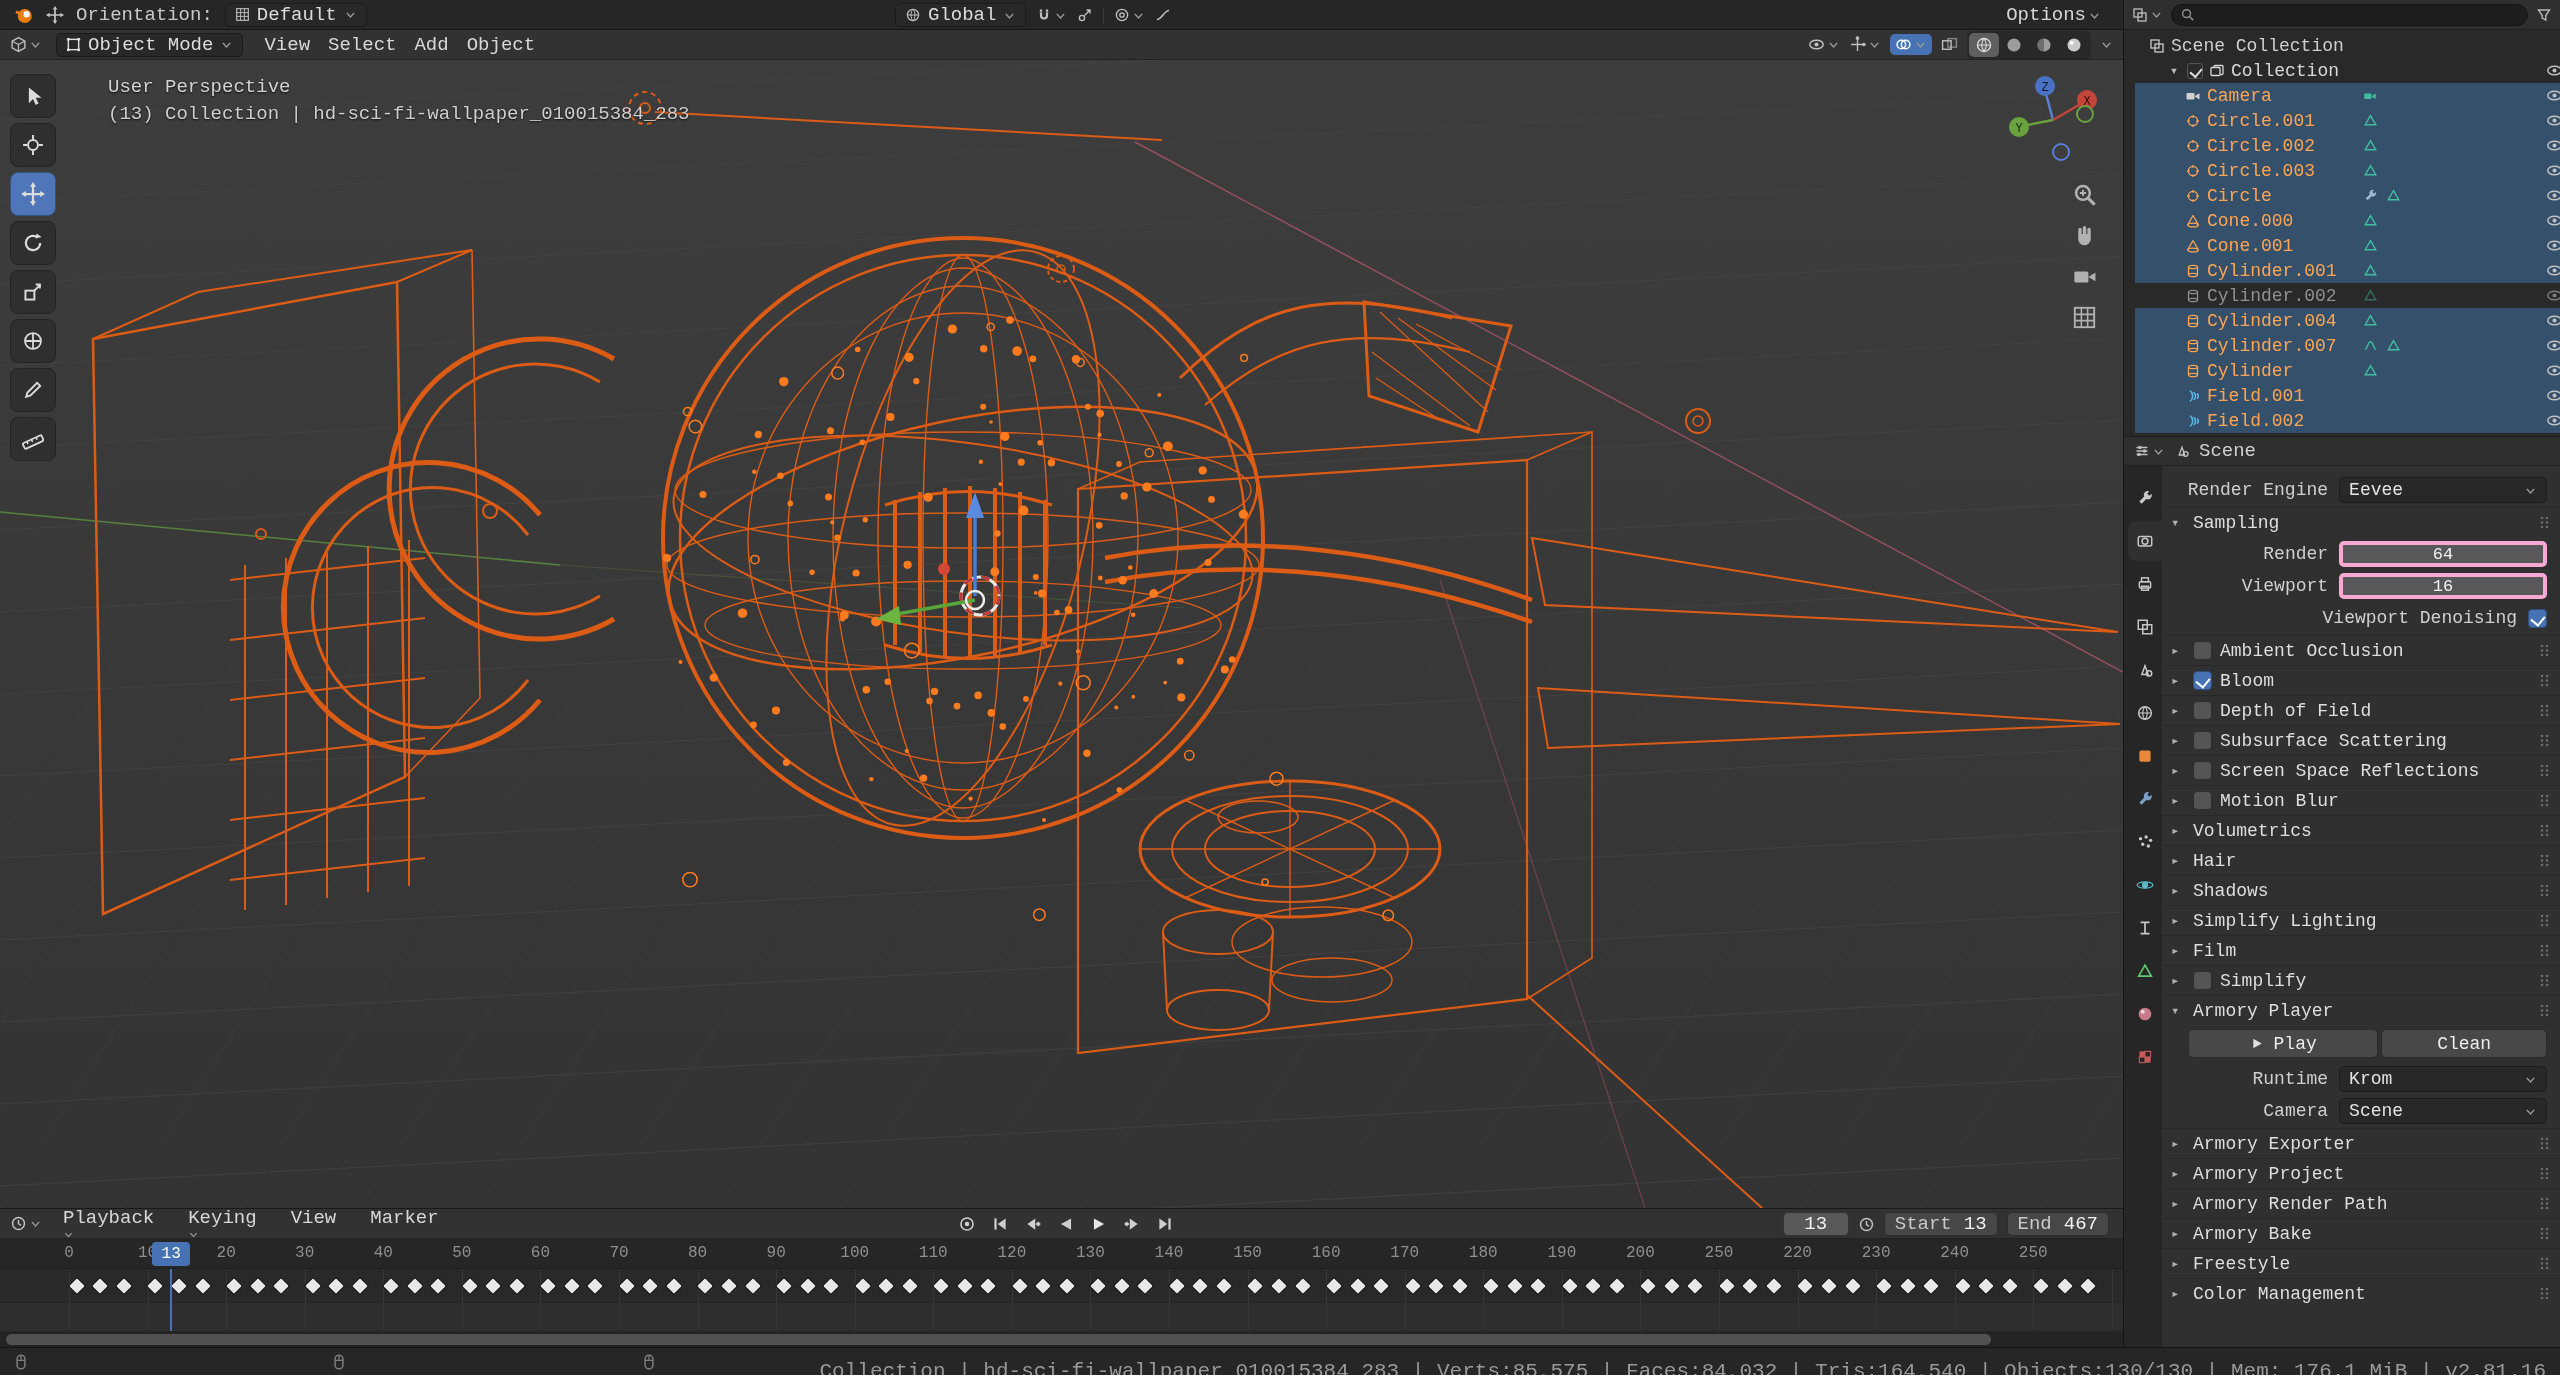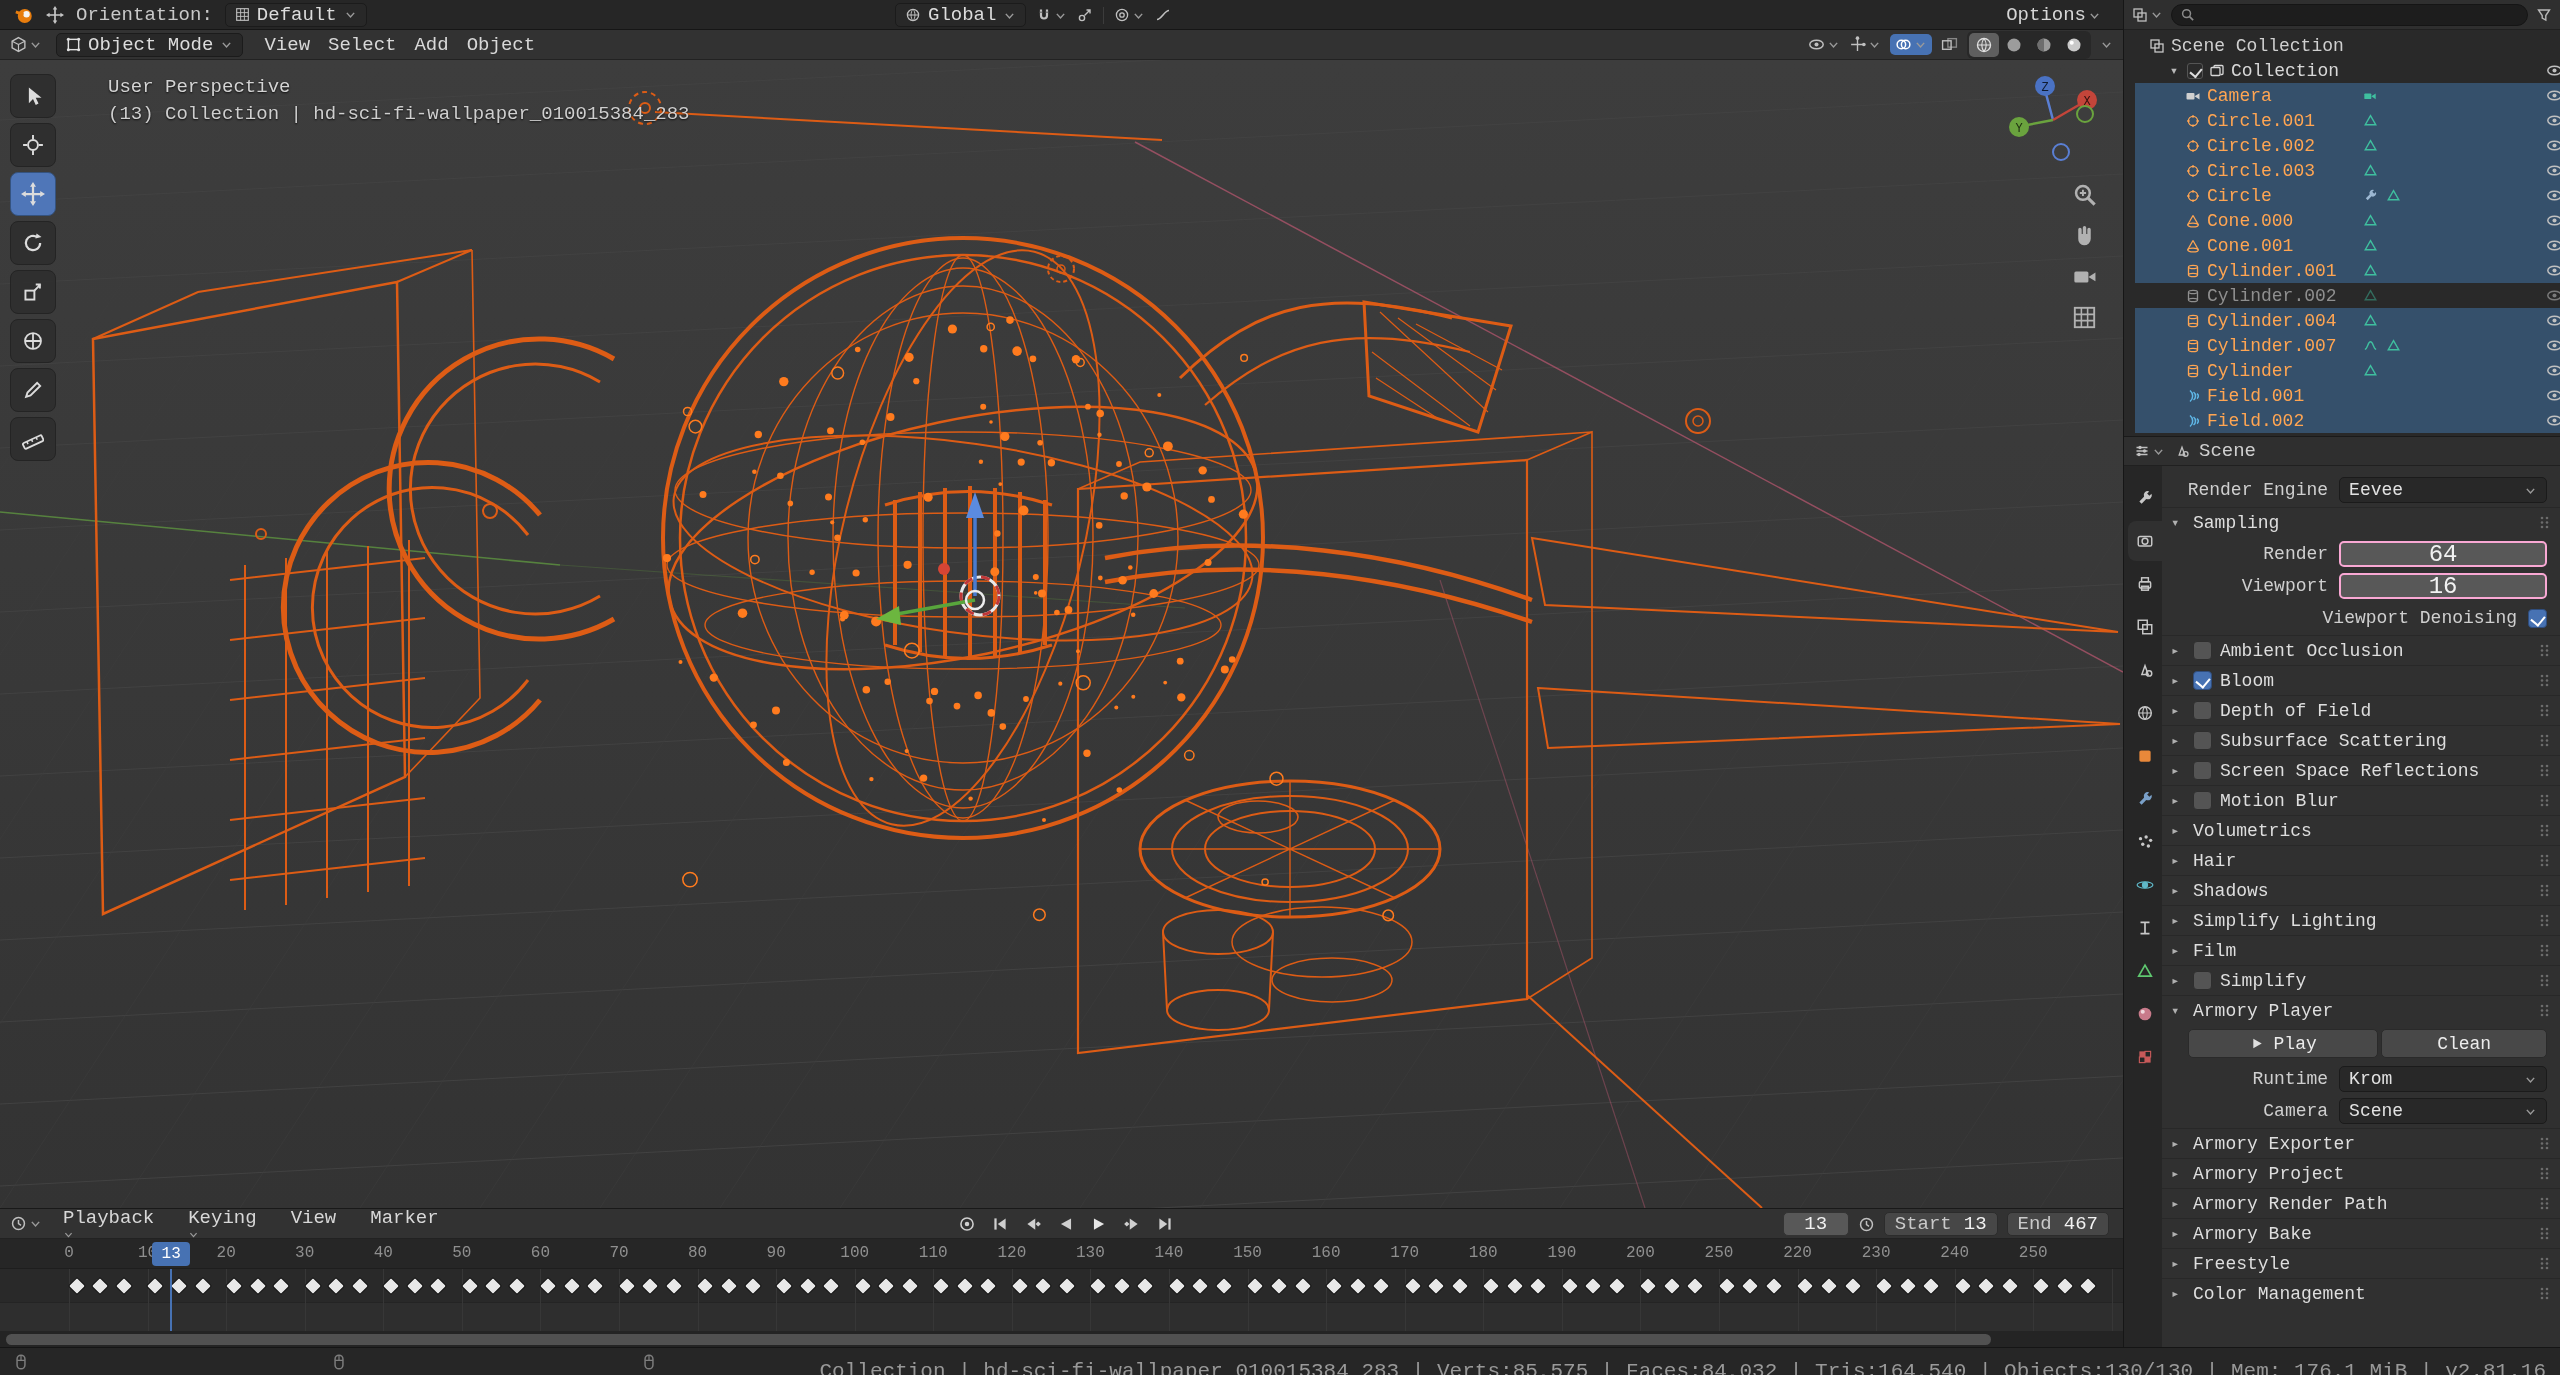--- a/index.html
+++ b/index.html
@@ -69,22 +69,22 @@
   display:flex;flex-direction:column;align-items:flex-end;padding-top:12px;gap:3px}
 .p-tab{width:34px;height:40px;display:flex;align-items:center;justify-content:center;border-radius:8px 0 0 8px}
 .p-tab.active{background:#303030}
 .props-body{position:absolute;left:38px;top:466px;width:399px;height:881px;background:#303030;
   overflow:hidden;padding-top:7px}
 .prop-row{height:30px;display:flex;align-items:center;padding-right:14px;margin:2px 0}
 .prop-label{flex:0 0 46%;text-align:right;padding-right:11px;color:#cfcfcf;font-size:18px;white-space:nowrap}
 .drop{flex:1;height:26px;background:#282828;border:1px solid #1b1b1b;border-radius:5px;
   display:flex;align-items:center;padding:0 9px;color:#e2e2e2;font-size:18px}
 .drop .caret{margin-left:auto}
-.val{flex:1;height:26px;background:#585858;border:2px solid #f9a8d4;border-radius:5px;
-  display:flex;align-items:center;justify-content:center;color:#f2f2f2;font-size:24px}
+.val{flex:1;height:26px;background:#585858;border:4px solid #f9a8d4;border-radius:5px;
+  display:flex;align-items:center;justify-content:center;color:#f2f2f2;font-size:17px}
 .sect{height:30px;display:flex;align-items:center;gap:8px;padding:0 10px 0 9px;
   border-top:1px solid #282828;color:#dedede;font-size:18px;background:#303030}
 .s-arrow{color:#b0b0b0;font-size:14px;width:14px}
 .grip{margin-left:auto;opacity:.5}
 .cb{width:19px;height:19px;background:#545454;border:1px solid #2e2e2e;border-radius:4px;position:relative;flex:none}
 .cb.on{background:#4772b3;border-color:#2f4d7d}
 .cb.on:after{content:"";position:absolute;left:4px;top:3px;width:8px;height:10px;
   border-right:2.5px solid #fff;border-bottom:2.5px solid #fff;transform:rotate(40deg)}
 .denoise .prop-label{flex:1}
 .btn-row{display:flex;gap:3px;padding:4px 14px 4px 26px}

